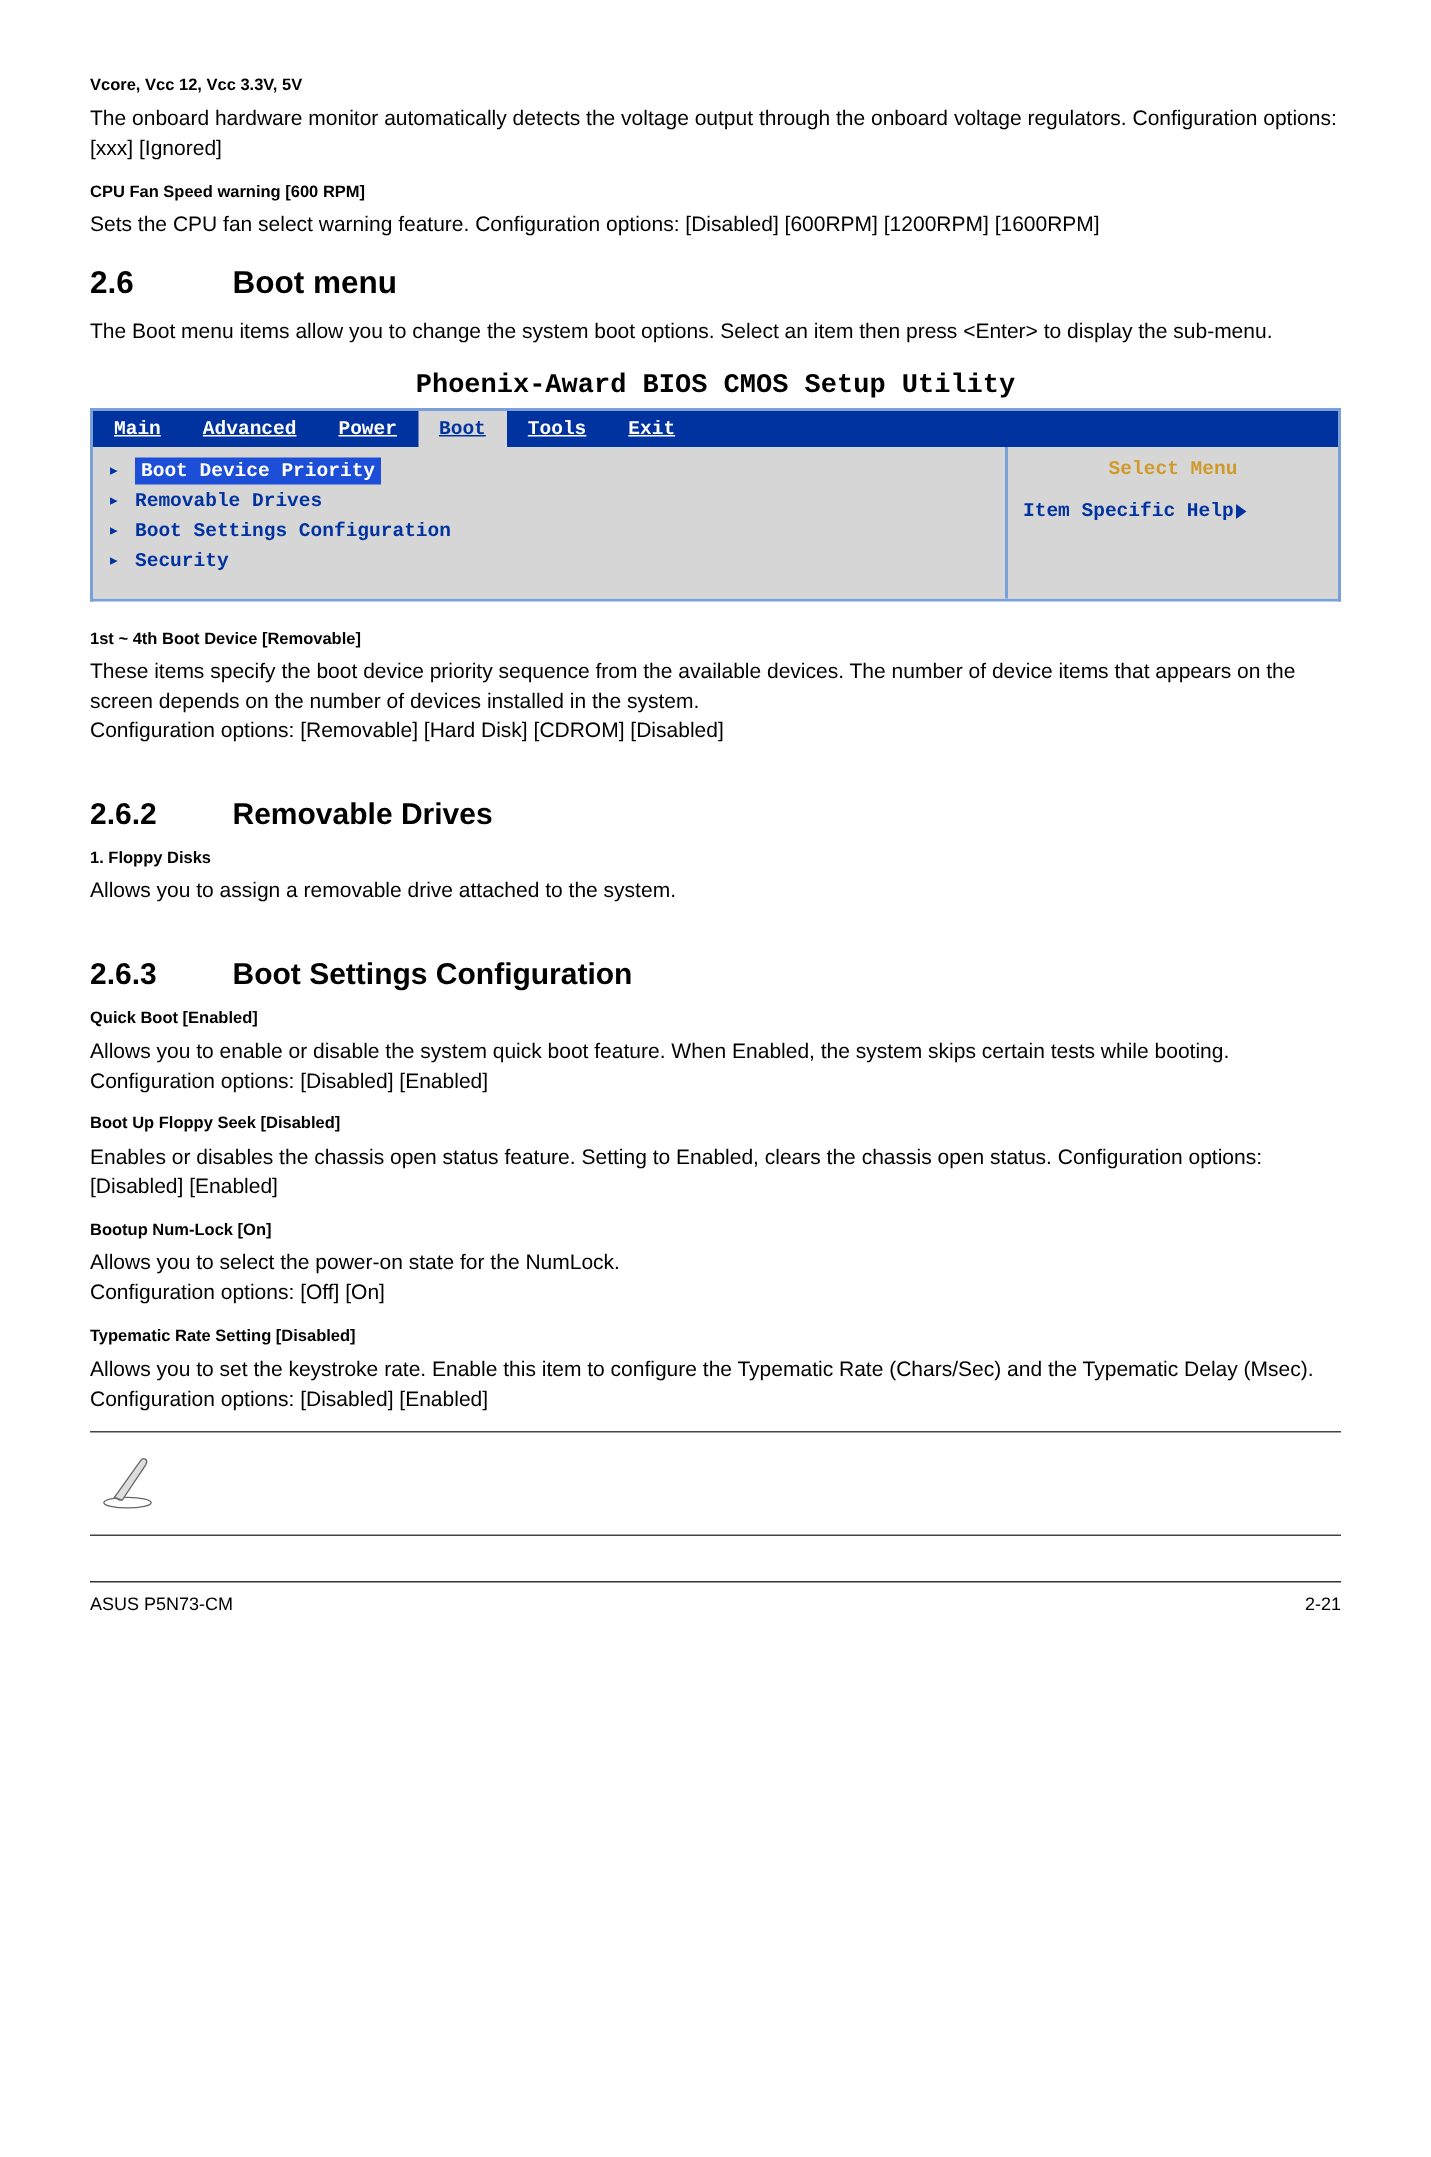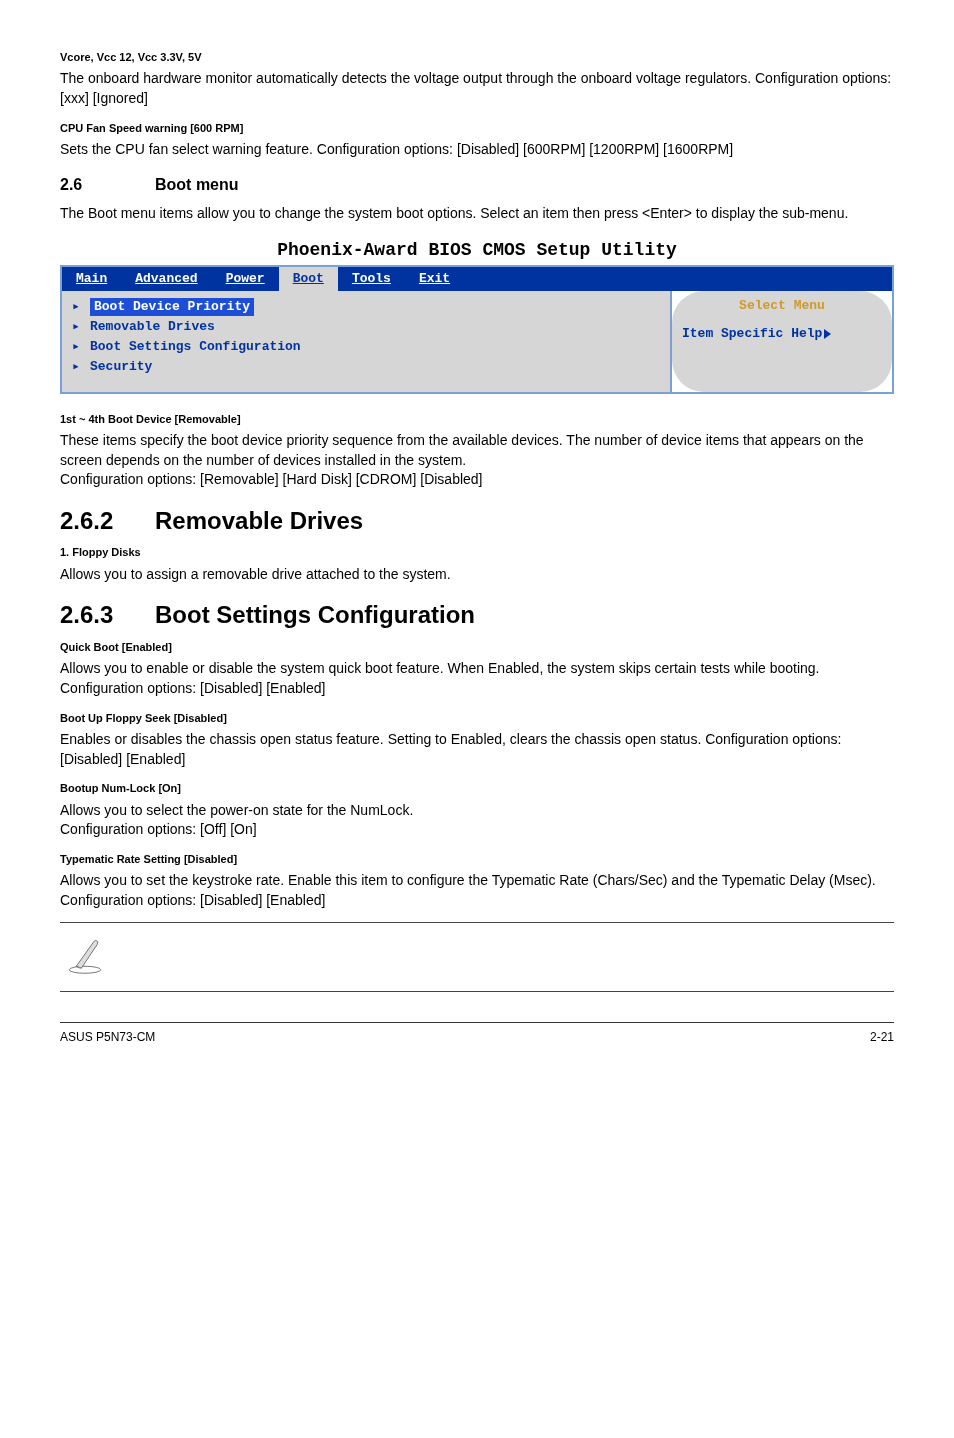--- a/index.html
+++ b/index.html
@@ -9,29 +9,29 @@
     color: #000;
     background: #fff;
     width: 954px;
     margin: 0 auto;
     padding: 50px 60px 30px 60px;
     line-height: 1.4;
   }
   h2.section-head { font-size: 11px; font-weight: bold; margin-bottom: 4px; }
   p.body-text { font-size: 14px; margin-bottom: 12px; }
   h1.main-section {
-    font-size: 16px;
+    font-size: 21px;
     font-weight: bold;
     margin: 14px 0 8px 0;
   }
   h1.main-section .num { display: inline-block; width: 95px; }
   h2.sub-section {
-    font-size: 24px;
+    font-size: 20px;
     font-weight: bold;
-    margin: 14px 0 8px 0;
+    margin: 32px 0 8px 0;
   }
   h2.sub-section .num { display: inline-block; width: 95px; }
   
   .bios-container {
     margin: 10px 0 18px 0;
     font-family: "Courier New", monospace;
     font-size: 13px;
     font-weight: bold;
   }
   .bios-title {
@@ -78,21 +78,20 @@
     padding: 0 4px;
   }
   .bios-right {
     width: 220px;
     background: #d6d6d6;
     color: #0033a0;
     padding: 6px 10px 14px 10px;
     display: flex;
     flex-direction: column;
     gap: 10px;
-    border-radius: 32px;
   }
   .bios-right .select-menu {
     text-align: center;
     color: #d09a2b;
   }
   .bios-right .help-item .tri {
     display: inline-block;
     width: 0; height: 0;
     border-top: 5px solid transparent;
     border-bottom: 5px solid transparent;

